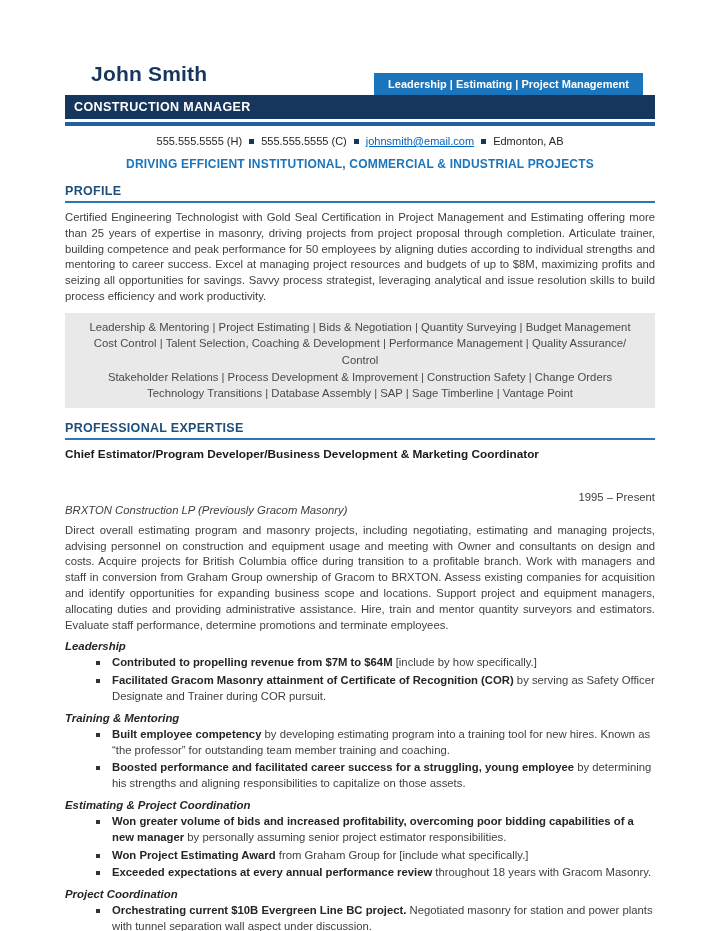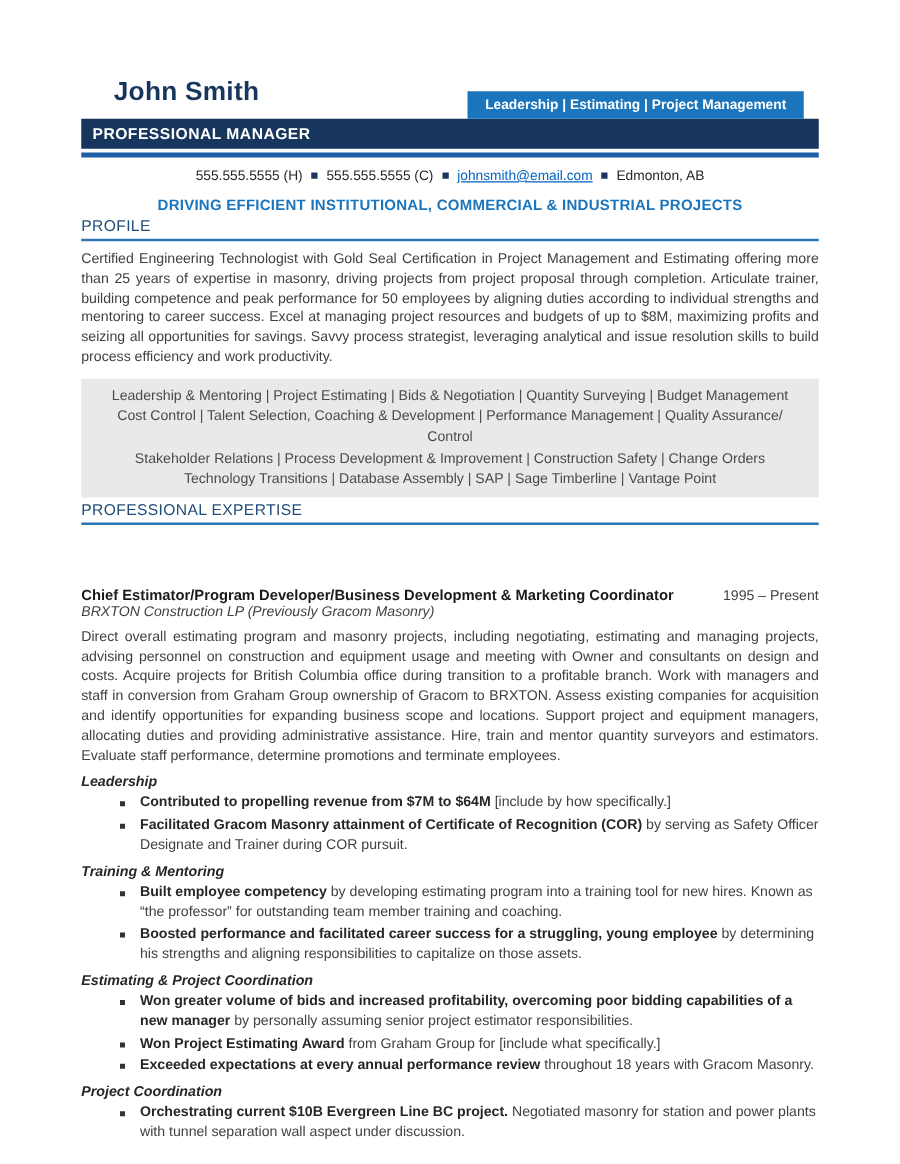--- a/index.html
+++ b/index.html
@@ -41,36 +41,36 @@
   }
   .contact a { color:#0563c1; text-decoration:underline; }
 
   .tagline {
     margin-top:9px; text-align:center;
     font-size:12px; font-weight:bold; color:#1b75bc; letter-spacing:.2px;
   }
 
   
   .section-heading {
-    margin-top:3px;
-    font-size:12.5px; font-weight:normal; color:#1f4e79; letter-spacing:.3px;
+    margin-top:13px;
+    font-size:12.5px; font-weight:bold; color:#1f4e79; letter-spacing:.3px;
     border-bottom:2px solid #2e75b6; padding-bottom:3px;
   }
   .para {
     margin-top:7px; font-size:11.3px; line-height:15.8px;
     text-align:justify; color:#404040;
   }
   .skills-box {
     margin-top:8px; background:#e9e9e9;
     padding:6px 10px; text-align:center;
     font-size:11.3px; line-height:16.6px; color:#4a4a4a;
   }
 
   .job-header {
-    margin-top:7px; display:flex; justify-content:space-between; align-items:flex-end;
+    margin-top:7px; display:flex; justify-content:space-between; align-items:flex-start;
   }
   .job-title { font-size:11.8px; font-weight:bold; color:#1a1a1a; }
   .job-dates { font-size:11.3px; color:#404040; white-space:nowrap;margin-top:44px; }
   .job-company { font-size:11.3px; font-style:italic; color:#404040; margin-top:1px; }
 
   .group-label {
     margin-top:7px; font-size:11.4px; font-weight:bold; font-style:italic; color:#262626;
   }
   ul.bullets { list-style:none; margin:3px 0 0 0; padding:0 0 0 30px; }
   ul.bullets li { display:flex; font-size:11.3px; line-height:15.8px; margin:0 0 2px 0; }
@@ -89,21 +89,21 @@
 </head>
 <body>
 
 <div class="page">
   <div class="content">
 
     <div class="header-top">
       <div class="name">John Smith</div>
       <div class="badge">Leadership | Estimating | Project Management</div>
     </div>
-    <div class="title-bar">PROFESSIONAL MANAGER</div>
+    <div class="title-bar">CONSTRUCTION MANAGER</div>
     <div class="title-bar-accent"></div>
 
     <div class="contact">
       <span>555.555.5555 (H)</span><span class="sq"></span><span>555.555.5555 (C)</span><span class="sq"></span><a href="#">johnsmith@email.com</a><span class="sq"></span><span>Edmonton, AB</span>
     </div>
 
     <div class="tagline">DRIVING EFFICIENT INSTITUTIONAL, COMMERCIAL &amp; INDUSTRIAL PROJECTS</div>
 
     <div class="section-heading">PROFILE</div>
     <div class="para">Certified Engineering Technologist with Gold Seal Certification in Project Management and Estimating offering more than 25 years of expertise in masonry, driving projects from project proposal through completion. Articulate trainer, building competence and peak performance for 50 employees by aligning duties according to individual strengths and mentoring to career success. Excel at managing project resources and budgets of up to $8M, maximizing profits and seizing all opportunities for savings. Savvy process strategist, leveraging analytical and issue resolution skills to build process efficiency and work productivity.</div>

